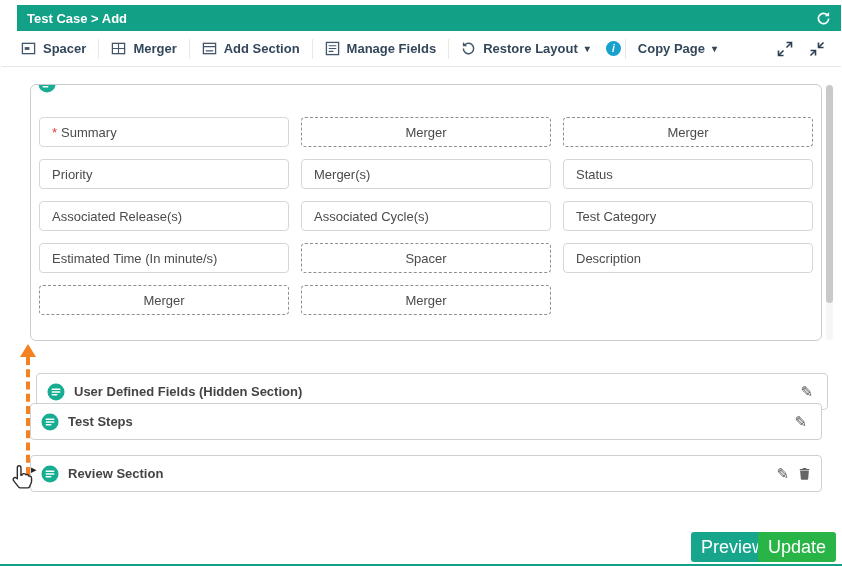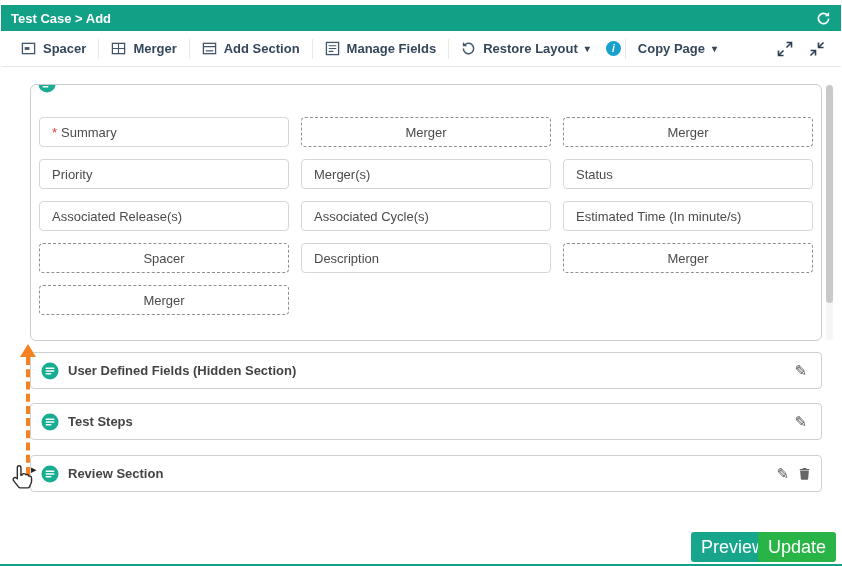--- a/index.html
+++ b/index.html
@@ -1,20 +1,20 @@
 <!DOCTYPE html>
 <html><head>
 <meta charset="utf-8">
 <style>
   * { margin:0; padding:0; box-sizing:border-box; }
   body { background:#fff; font-family:"Liberation Sans", sans-serif; }
   .app { position:relative; width:842px; height:566px; background:#fff; overflow:hidden; }
 
   
-  .titlebar { position:absolute; left:1px; right:1px; top:5px; height:26px; background:#12a087;
+  .titlebar { position:absolute; left:17px; right:1px; top:5px; height:26px; background:#12a087;
               display:flex; align-items:center; padding:0 10px; }
   .titlebar .title { color:#fff; font-size:13px; font-weight:700; }
   .titlebar .refresh { margin-left:auto; display:flex; align-items:center; cursor:pointer; }
 
   
   .toolbar { position:absolute; left:1px; right:1px; top:31px; height:36px; background:#fff;
              border-bottom:1px solid #e6e6e6; display:flex; align-items:center; padding:0 8px; }
   .tb { display:flex; align-items:center; gap:7px; padding:0 12px; height:24px; background:none;
         border:none; font-family:"Liberation Sans", sans-serif; font-size:13px; font-weight:700;
         color:#33475b; cursor:pointer; white-space:nowrap; }
@@ -44,21 +44,21 @@
   
   .section { position:absolute; left:30px; width:792px; height:37px; background:#fff;
              border:1px solid #cdd0d4; border-radius:4px; display:flex; align-items:center;
              padding-left:10px; gap:9px; }
   .section .sec-label { font-size:13px; font-weight:700; color:#444; }
   .sec-icon { display:flex; }
   .act { position:absolute; font-size:15px; color:#555; cursor:pointer; line-height:1; }
   .act.edit1 { right:14px; top:10px; }
   .act.edit3 { right:32px; top:10px; }
   .act.trash { right:11px; top:11px; display:flex; }
-  .s1 { top:352px; } .s2 { top:403px; } .s3 { top:455px; }
+  .s1 { top:373px;margin-left:6px; } .s2 { top:403px; } .s3 { top:455px; }
 
   
   .arrow-head { position:absolute; left:20px; top:344px; width:0; height:0;
                 border-left:8px solid transparent; border-right:8px solid transparent;
                 border-bottom:13px solid #f58220; }
   .arrow-line { position:absolute; left:26px; top:357px; height:118px; width:0;
                 border-left:4px dashed #f58220; }
   .drag-caret { position:absolute; left:31px; top:463px; font-size:11px; color:#222; }
   .cursor-hand { position:absolute; left:8px; top:462px; }
 
@@ -193,20 +193,23 @@
           <span>Status</span>
         </div>
       <div class="cell">
           <span>Associated Release(s)</span>
         </div>
       <div class="cell">
           <span>Associated Cycle(s)</span>
         </div>
 
       <div class="cell">
+          <span>Test Category</span>
+        </div>
+      <div class="cell">
           <span>Estimated Time (In minute/s)</span>
         </div>
       <div class="cell dashed">
           <span>Spacer</span>
         </div>
 
       <div class="cell">
           <span>Description</span>
         </div>
       <div class="cell dashed">

